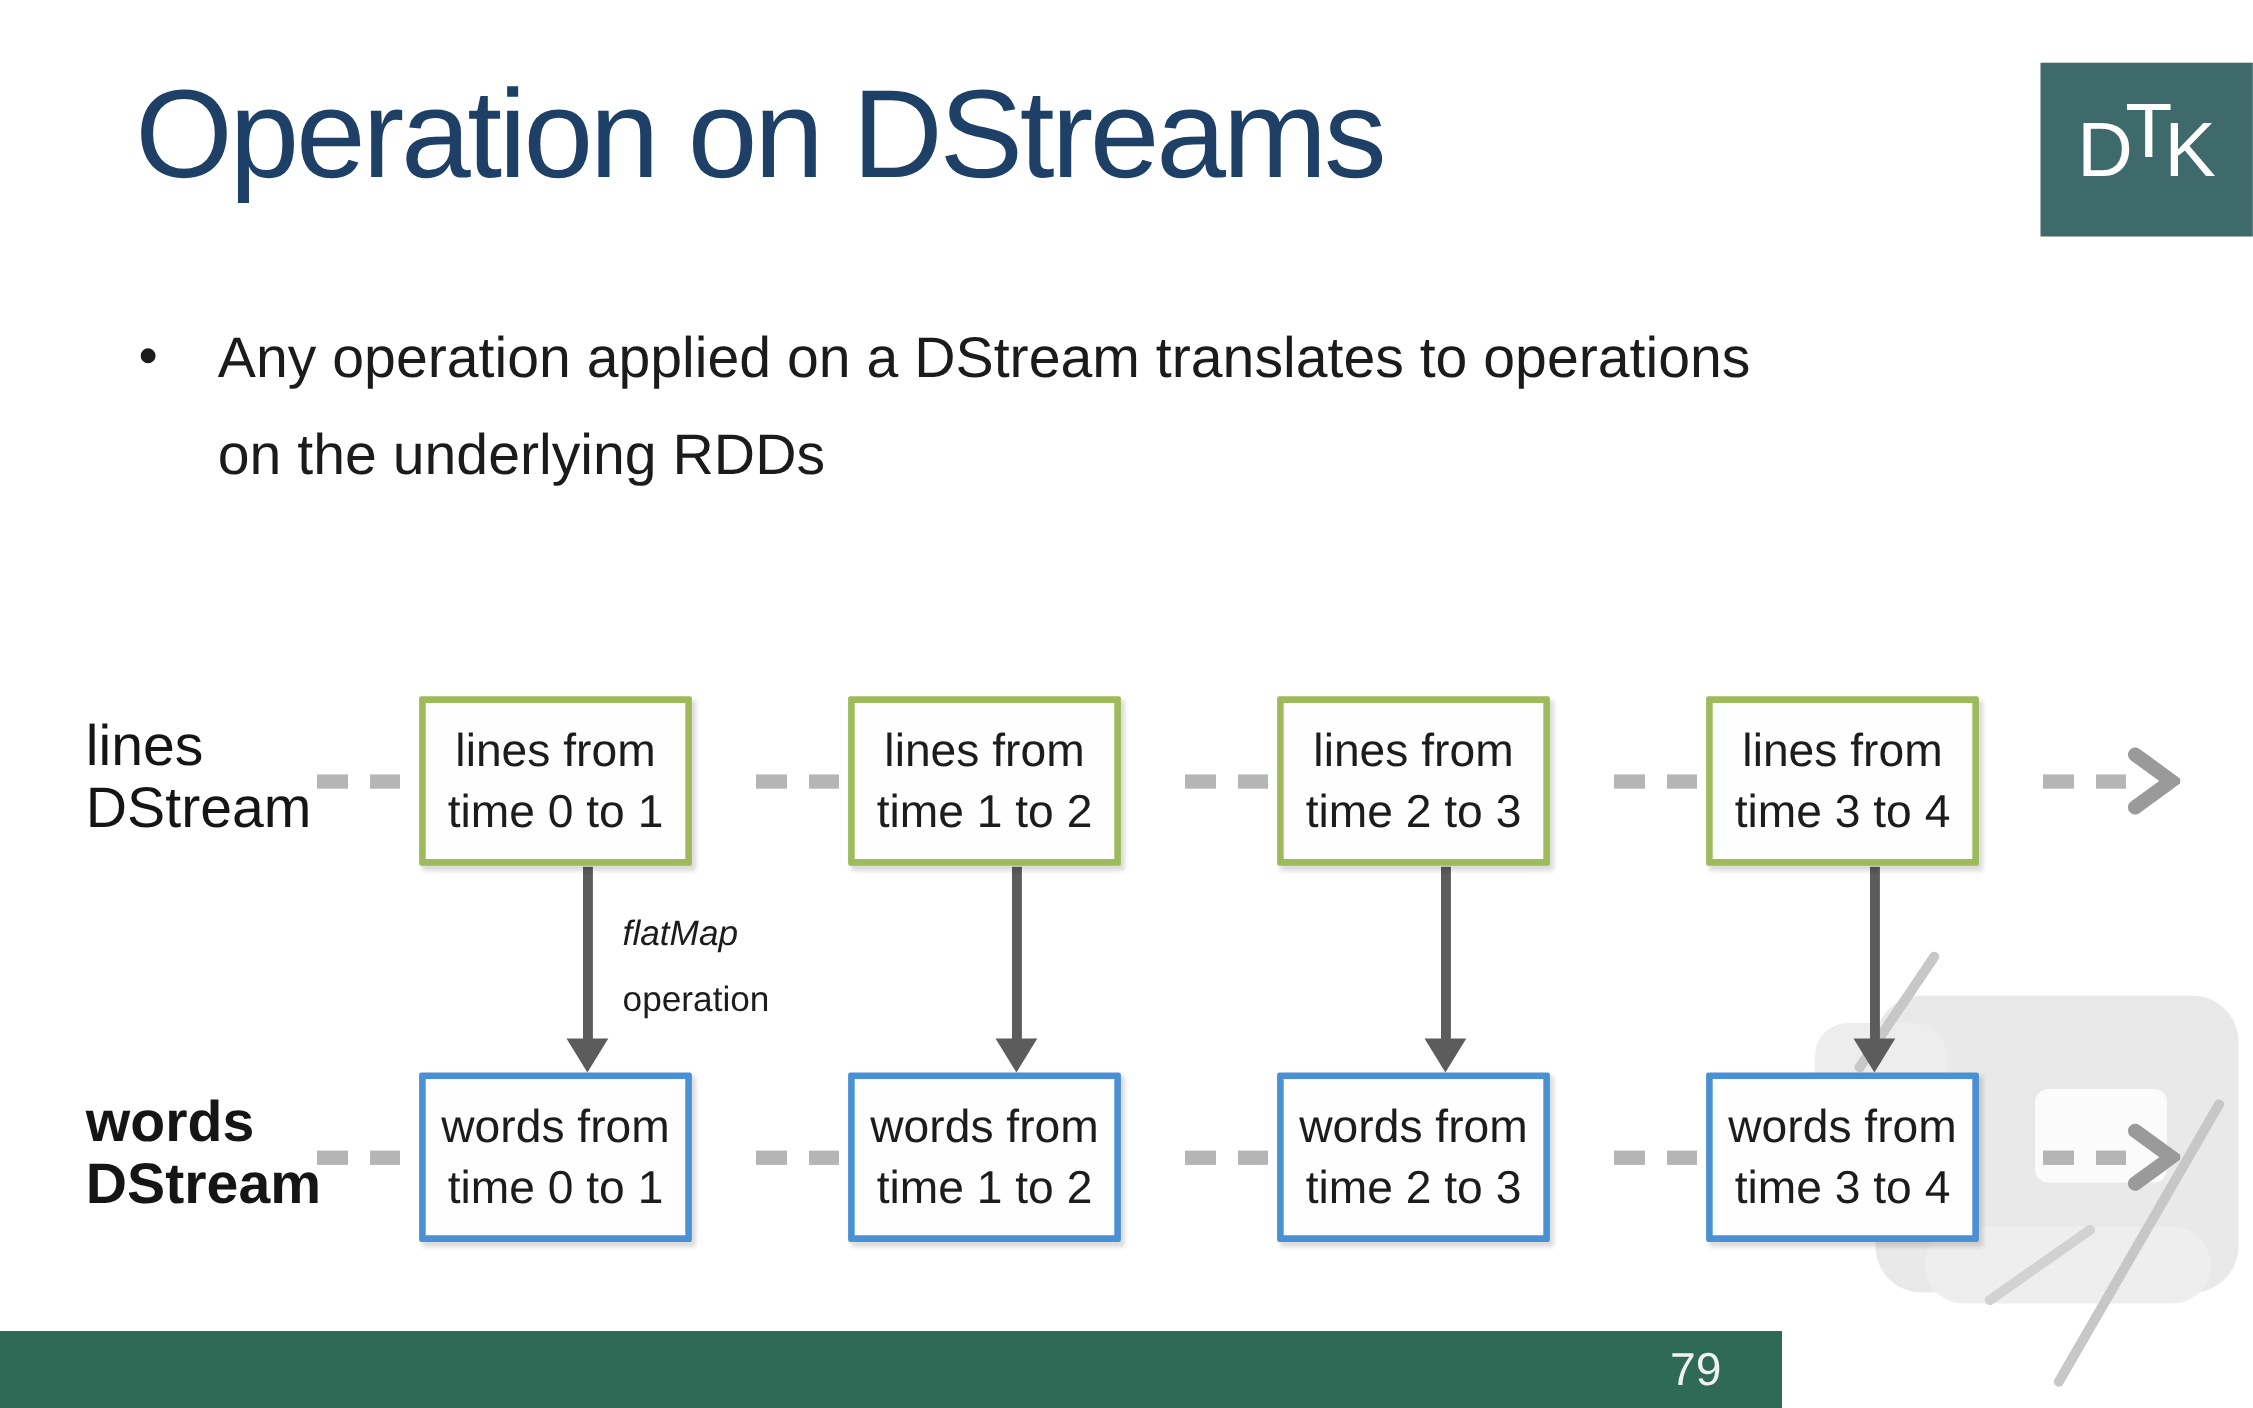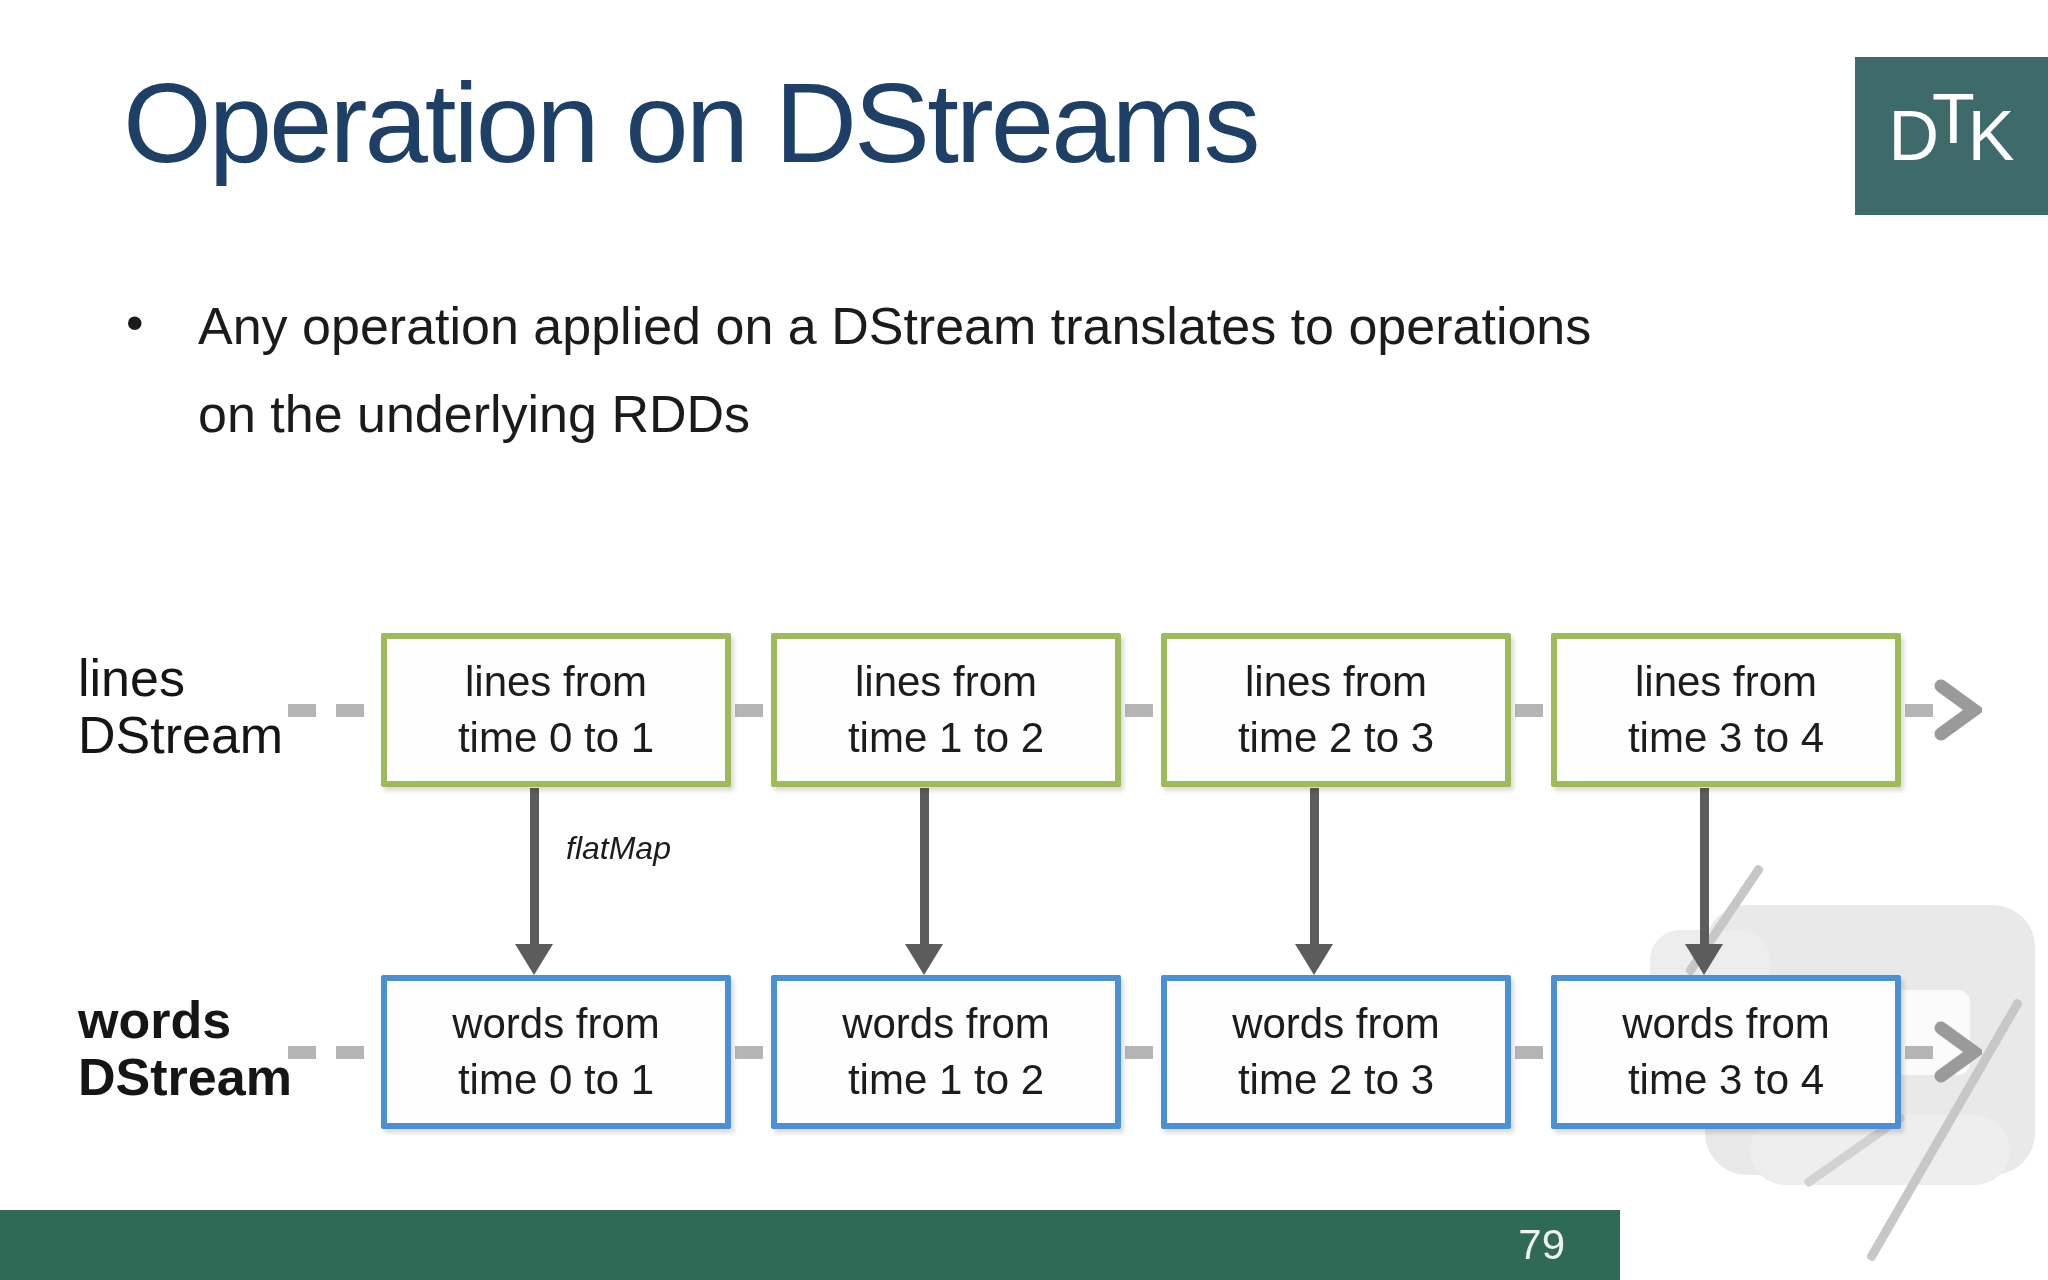--- a/index.html
+++ b/index.html
@@ -35,21 +35,21 @@
   }
   
   .row-label{
     position:absolute;left:78px;
     font-size:52px;line-height:57px;color:#151515;
   }
   .row-label-lines{top:650px;}
   .row-label-words{top:992px;font-weight:bold;}
 
   .tbox{
-    position:absolute;width:350px;height:154px;box-sizing:border-box;
+    position:absolute;width:248px;height:154px;box-sizing:border-box;
     background:#fefefe;border:6px solid;border-radius:2px;
     display:flex;flex-direction:column;align-items:center;justify-content:center;
     font-size:42px;line-height:56px;text-align:center;color:#1c1c1c;
     box-shadow:3px 4px 4px rgba(0,0,0,0.14);
     z-index:3;
   }
   .lines-box{border-color:var(--lines-box-border);top:633px;}
   .words-box{border-color:var(--words-box-border);top:975px;}
   .bx0{left:381px;} .bx1{left:771px;} .bx2{left:1161px;} .bx3{left:1551px;}
 
@@ -186,20 +186,21 @@
 <div class="varrow va1"></div>
 <div class="varrow va2"></div>
 <div class="varrow va3"></div>
 <div class="vhead vh0"></div>
 <div class="vhead vh1"></div>
 <div class="vhead vh2"></div>
 <div class="vhead vh3"></div>
 
 <div class="op-label">
   <div class="it">flatMap</div>
+  <div>operation</div>
 </div>
 
 <div class="tbox words-box bx0">
   <div>words from</div>
   <div>time 0 to 1</div>
 </div>
 <div class="tbox words-box bx1">
   <div>words from</div>
   <div>time 1 to 2</div>
 </div>

